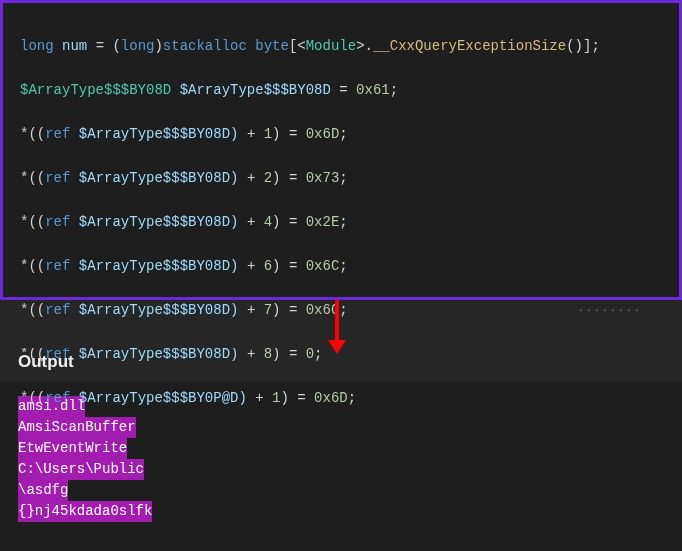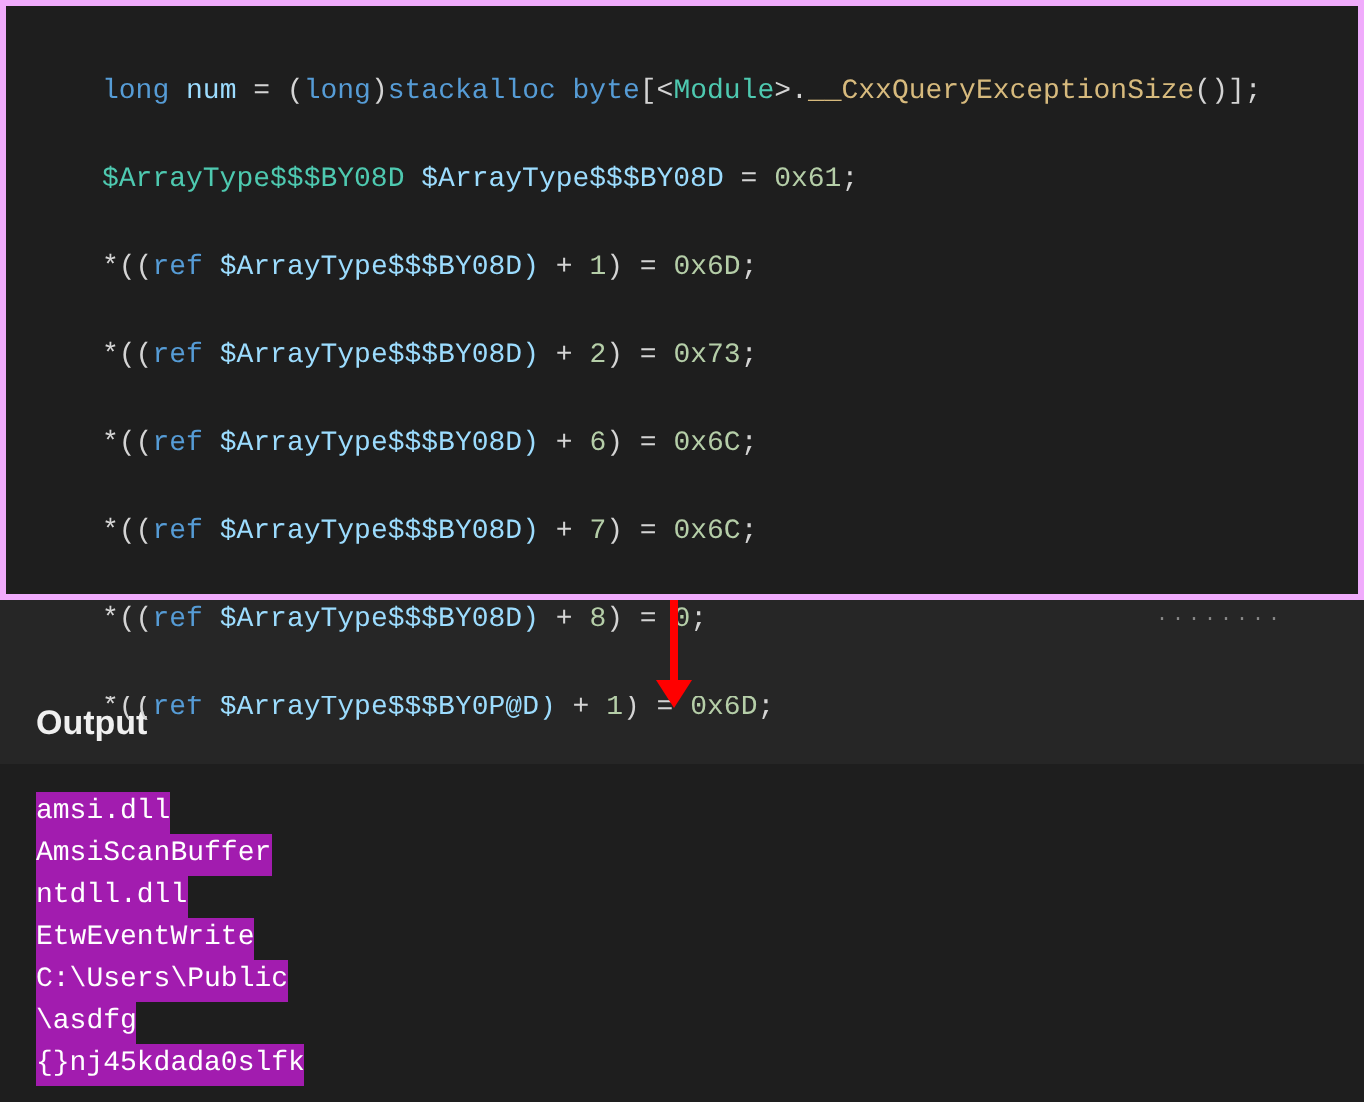--- a/index.html
+++ b/index.html
@@ -5,23 +5,23 @@
   * { box-sizing: border-box; margin: 0; padding: 0; }
   body {
     background: #1e1e1e;
     font-family: Consolas, 'Courier New', monospace;
     width: 682px;
     height: 551px;
     overflow: hidden;
     color: #d4d4d4;
   }
   .code-panel {
-    border: 3px solid #f0abfc;
+    border: 3px solid #6d28d9;
     background: #1e1e1e;
-    padding: 10px 14px 10px 48px;
+    padding: 10px 14px 10px 17px;
     font-size: 14px;
     line-height: 22px;
     white-space: pre;
     position: relative;
     height: 300px;
   }
   .code-line { white-space: pre; }
   .kw { color: #569cd6; }
   .var { color: #9cdcfe; }
   .mod { color: #d7ba7d; }
@@ -86,20 +86,21 @@
   .out-row { line-height: 21px; }
 </style>
 </head>
 <body>
 
 <div class="code-panel">
 <div class="code-line"><span class="kw">long</span><span class="var"> num </span><span class="op">= (</span><span class="kw">long</span><span class="op">)</span><span class="kw">stackalloc byte</span><span class="op">[&lt;</span><span class="green">Module</span><span class="op">&gt;.</span><span class="mod">__CxxQueryExceptionSize</span><span class="op">()];</span></div>
 <div class="code-line"><span class="green">$ArrayType$$$BY08D</span><span class="var"> $ArrayType$$$BY08D </span><span class="op">= </span><span class="num">0x61</span><span class="op">;</span></div>
 <div class="code-line"><span class="op">*((</span><span class="kw">ref</span><span class="var"> $ArrayType$$$BY08D) </span><span class="op">+ </span><span class="num">1</span><span class="op">) = </span><span class="num">0x6D</span><span class="op">;</span></div>
 <div class="code-line"><span class="op">*((</span><span class="kw">ref</span><span class="var"> $ArrayType$$$BY08D) </span><span class="op">+ </span><span class="num">2</span><span class="op">) = </span><span class="num">0x73</span><span class="op">;</span></div>
+<div class="code-line"><span class="op">*((</span><span class="kw">ref</span><span class="var"> $ArrayType$$$BY08D) </span><span class="op">+ </span><span class="num">4</span><span class="op">) = </span><span class="num">0x2E</span><span class="op">;</span></div>
 <div class="code-line"><span class="op">*((</span><span class="kw">ref</span><span class="var"> $ArrayType$$$BY08D) </span><span class="op">+ </span><span class="num">6</span><span class="op">) = </span><span class="num">0x6C</span><span class="op">;</span></div>
 <div class="code-line"><span class="op">*((</span><span class="kw">ref</span><span class="var"> $ArrayType$$$BY08D) </span><span class="op">+ </span><span class="num">7</span><span class="op">) = </span><span class="num">0x6C</span><span class="op">;</span></div>
 <div class="code-line"><span class="op">*((</span><span class="kw">ref</span><span class="var"> $ArrayType$$$BY08D) </span><span class="op">+ </span><span class="num">8</span><span class="op">) = </span><span class="num">0</span><span class="op">;</span></div>
 <div class="code-line"><span class="op">*((</span><span class="kw">ref</span><span class="var"> $ArrayType$$$BY0P@D) </span><span class="op">+ </span><span class="num">1</span><span class="op">) = </span><span class="num">0x6D</span><span class="op">;</span></div>
 
 </div>
 
 <div class="dotted-row">........</div>
 
 <div class="arrow-wrap">
@@ -107,18 +108,17 @@
   <div class="arrow-head"></div>
 </div>
 
 <div class="output-header">
   <span class="output-title">Output</span>
 </div>
 
 <div class="output-body">
   <div class="out-row"><span class="out-item">amsi.dll</span></div>
   <div class="out-row"><span class="out-item">AmsiScanBuffer</span></div>
-  <div class="out-row"><span class="out-item">ntdll.dll</span></div>
   <div class="out-row"><span class="out-item">EtwEventWrite</span></div>
   <div class="out-row"><span class="out-item">C:\Users\Public</span></div>
   <div class="out-row"><span class="out-item">\asdfg</span></div>
   <div class="out-row"><span class="out-item">{}nj45kdada0slfk</span></div>
 </div>
 
 </body></html>

